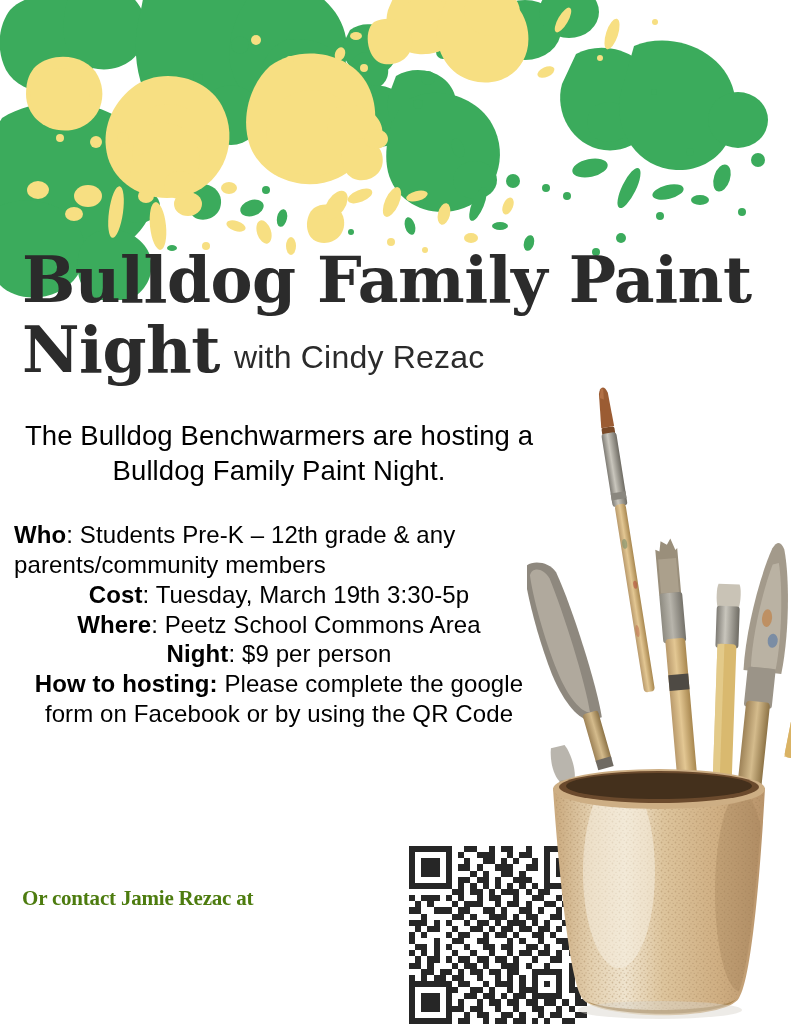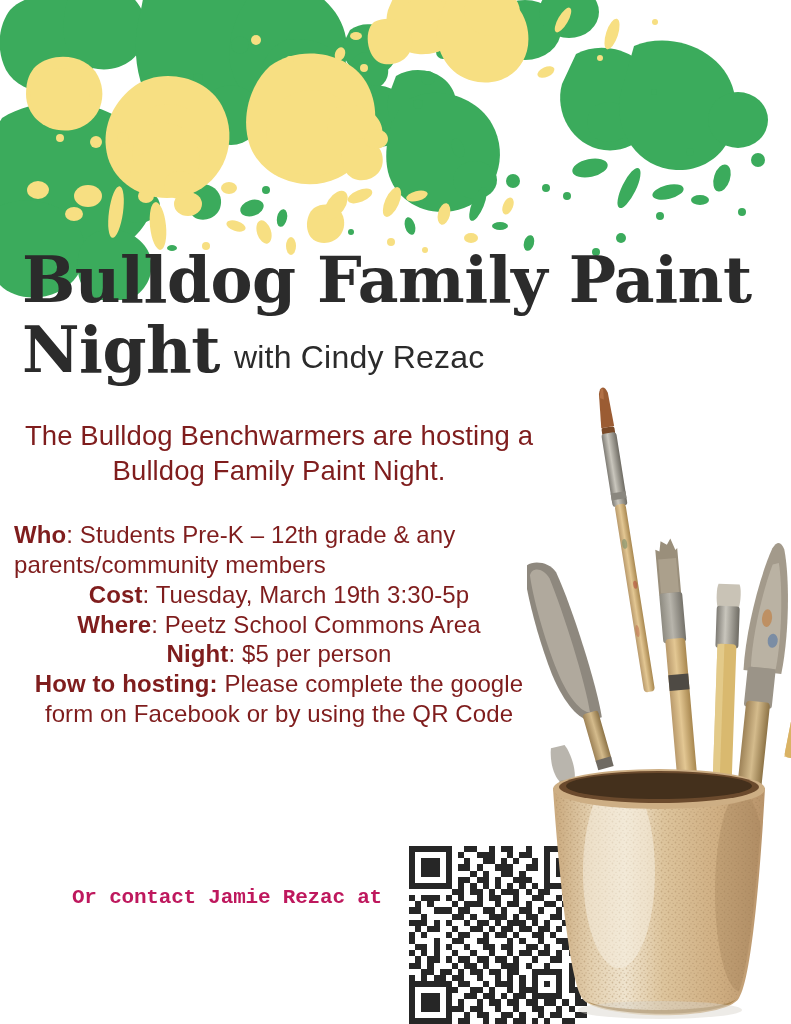--- a/index.html
+++ b/index.html
@@ -51,44 +51,44 @@
     font-family:"Liberation Sans", sans-serif;
     font-weight:400;font-size:32px;color:#2b2b2b;
     letter-spacing:0.2px;
     position:relative;top:-4px;
   }
 
   
   .body-col{
     position:absolute;left:14px;top:418px;width:530px;
     text-align:center;
-    color:#7f1d1d;
+    color:#000000;
   }
   .intro{
     font-size:27.5px;line-height:1.28;margin:0;
     letter-spacing:0.1px;
   }
   .details{
     margin:32px 0 0 0;
     font-size:24px;line-height:1.24;
     letter-spacing:0.1px;
   }
   .details .line{display:block;}
   .details b{font-weight:bold;}
   .line-who{text-align:left;}
   .line-when{text-align:center;}
 
   
   .contact{
     position:absolute;left:22px;top:884px;width:360px;
-    text-align:right;
-    font-family:Liberation Mono, monospace;
+    text-align:left;
+    font-family:Liberation Serif, serif;
     font-weight:bold;
     font-size:21px;line-height:1.38;
-    color:#be185d;
+    color:#4d7c0f;
     letter-spacing:-0.2px;
   }
   .contact .phone{display:block;}
 
   
   .qr{
     position:absolute;left:409px;top:846px;
     width:178px;height:178px;
     background:#ffffff;
   }
@@ -248,21 +248,21 @@
       <span class="line line-who">
         <b>Who</b><span>: </span><span>Students Pre-K – 12th grade &amp; any parents/community members</span>
       </span>
       <span class="line line-when">
         <b>Cost</b><span>: </span><span>Tuesday, March 19th 3:30-5p</span>
       </span>
       <span class="line">
         <b>Where</b><span>: </span><span>Peetz School Commons Area</span>
       </span>
       <span class="line">
-        <b>Night</b><span>: </span><span>$5 per person</span>
+        <b>Night</b><span>: </span><span>$9 per person</span>
       </span>
       <span class="line">
         <b>How to hosting:</b><span>  </span><span>Please complete the google form on Facebook or by using the QR Code</span>
       </span>
     </div>
   </div>
 
   <div class="contact">
     <span>Or contact Jamie Rezac at</span>
   </div>

